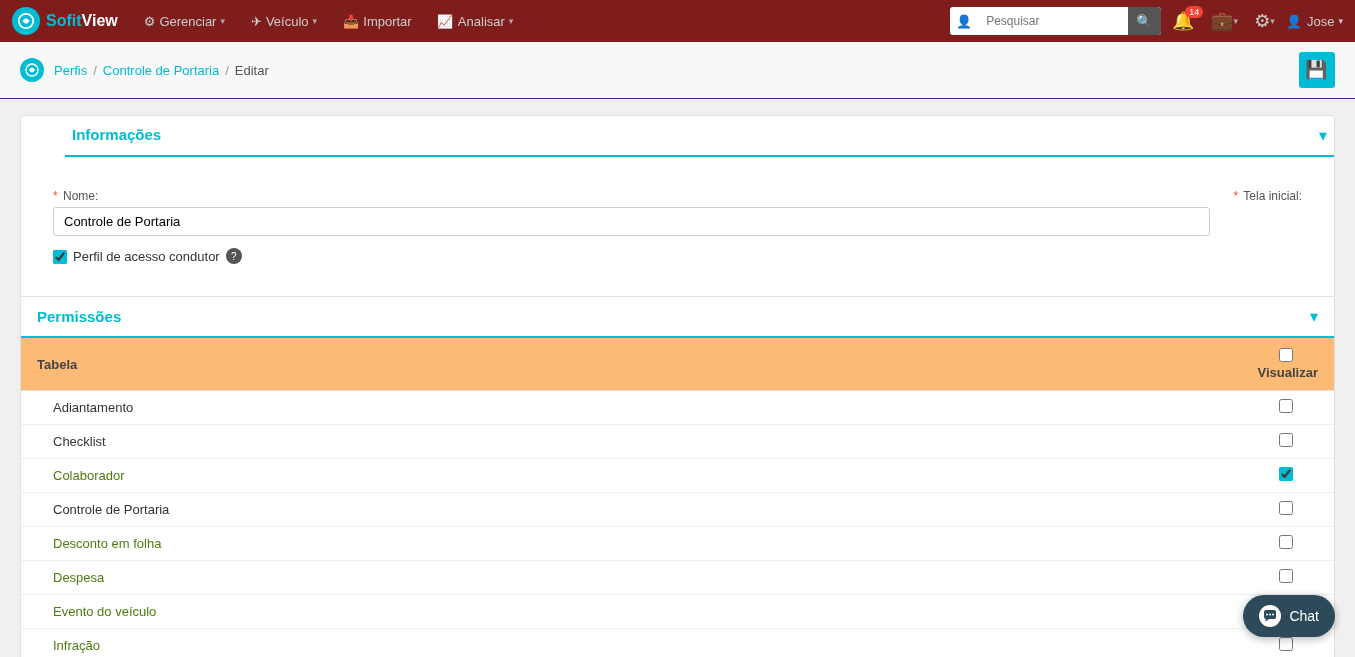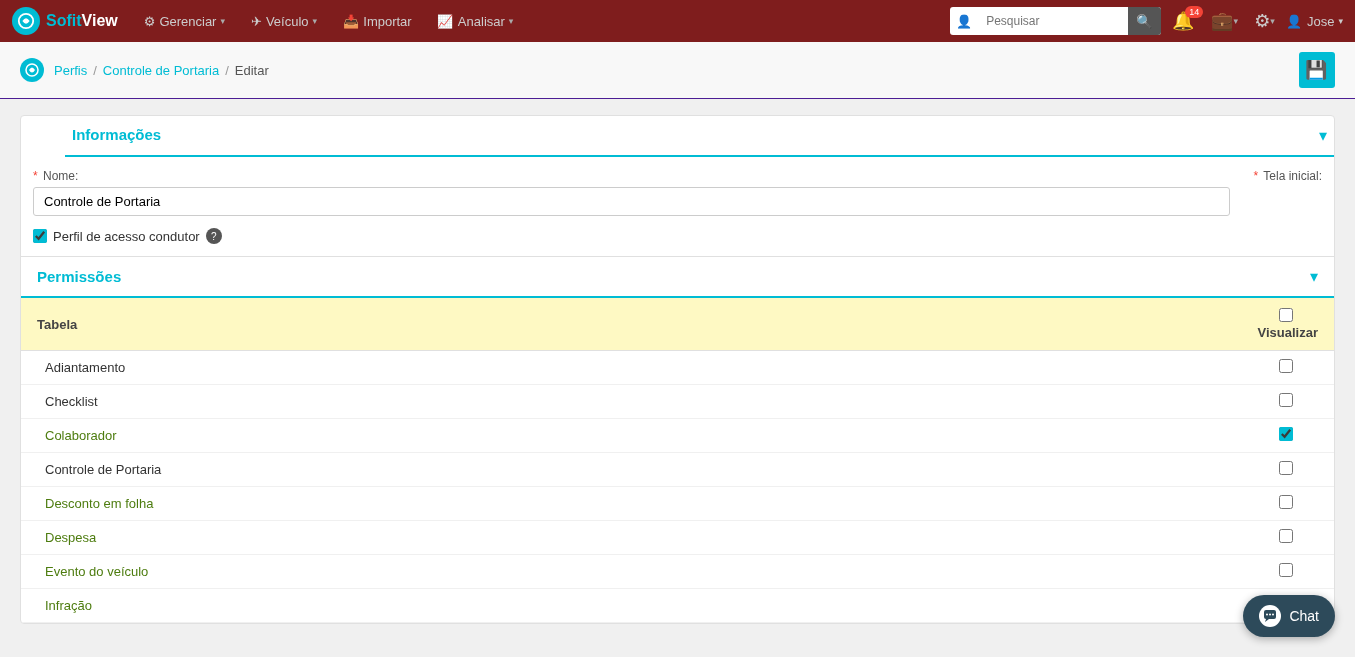--- a/index.html
+++ b/index.html
@@ -154,21 +154,21 @@
       border-bottom: 2px solid #00bcd4;
       margin-left: 44px;
     }
     .section-title {
       color: #00bcd4;
       font-size: 15px;
       font-weight: bold;
     }
     .chevron-icon { color: #00bcd4; cursor: pointer; font-size: 16px; }
 
-    .section-body { padding: 12px; }
+    .section-body { padding: 32px; }
 
     .form-row {
       display: flex;
       gap: 24px;
       margin-bottom: 12px;
     }
     .form-group {
       display: flex;
       flex-direction: column;
       gap: 4px;
@@ -192,21 +192,21 @@
       border-radius: 3px;
       padding: 6px 10px;
       font-size: 13px;
       outline: none;
       width: 350px;
       background: #fff;
     }
 
     .checkbox-row {
       display: flex;
-      align-items: center;
+      align-items: flex-end;
       gap: 6px;
       margin-top: 4px;
     }
     .checkbox-row input[type=checkbox] { accent-color: #00bcd4; width: 14px; height: 14px; }
     .help-icon {
       display: inline-flex;
       align-items: center;
       justify-content: center;
       width: 16px; height: 16px;
       background: #555;
@@ -221,36 +221,36 @@
       justify-content: space-between;
       padding: 10px 16px;
       border-bottom: 2px solid #00bcd4;
       border-top: 1px solid #e0e0e0;
     }
     .perm-table {
       width: 100%;
       border-collapse: collapse;
     }
     .perm-table thead tr {
-      background: #fef9c3;
+      background: #fdba74;
     }
     .perm-table th {
       padding: 10px 16px;
       text-align: left;
       font-size: 13px;
       font-weight: bold;
       color: #444;
       border-bottom: 1px solid #e0e0e0;
     }
     .perm-table th.col-check {
       text-align: center;
       width: 80px;
     }
     .perm-table td {
-      padding: 8px 24px;
+      padding: 8px 32px;
       border-bottom: 1px solid #f0f0f0;
       font-size: 13px;
     }
     .perm-table td.col-check {
       text-align: center;
     }
     .perm-table td a, .perm-table td .link {
       color: #4d7c0f;
       text-decoration: none;
       cursor: pointer;

